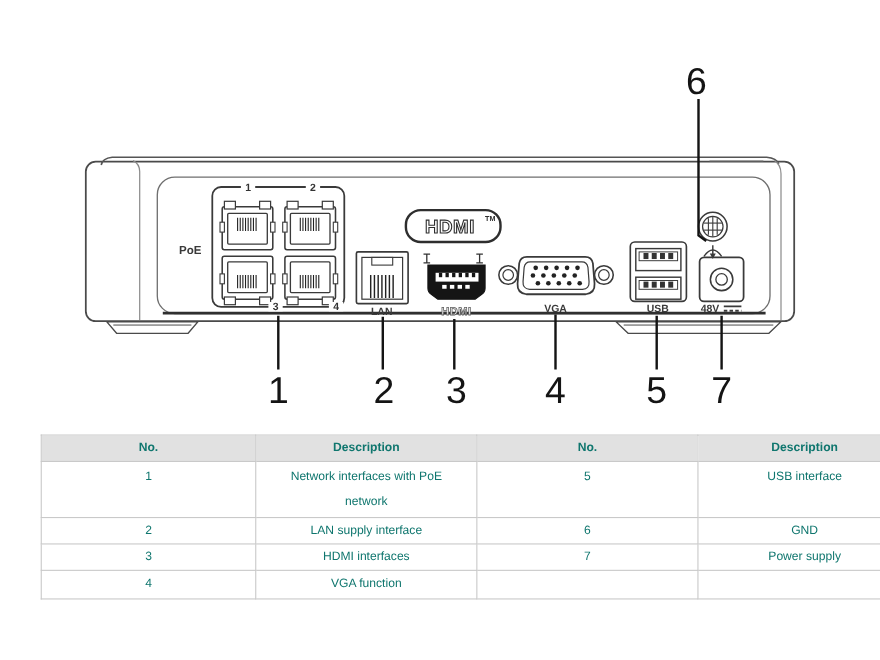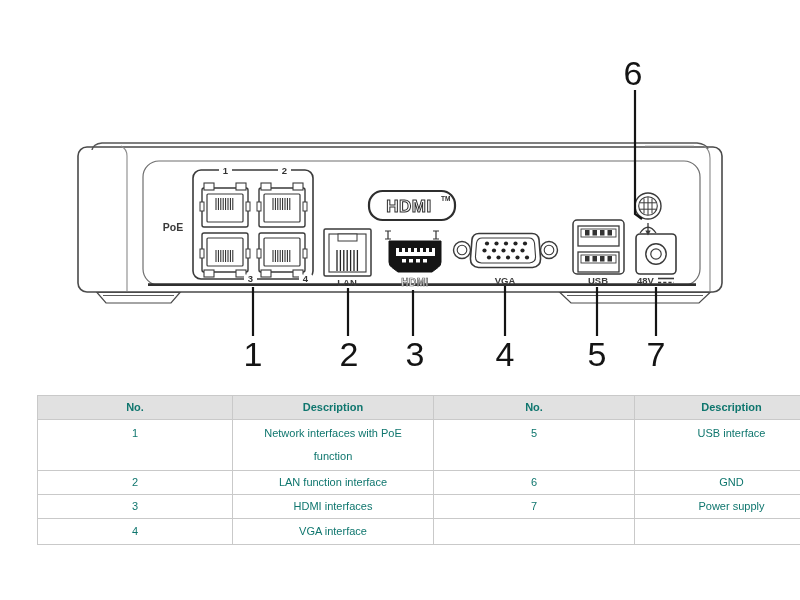--- a/index.html
+++ b/index.html
@@ -241,37 +241,37 @@
       <tr>
         <th>No.</th>
         <th>Description</th>
         <th>No.</th>
         <th>Description</th>
       </tr>
     </thead>
     <tbody>
       <tr class="row-tall">
         <td>1</td>
-        <td>Network interfaces with PoE function</td>
+        <td>Network interfaces with PoE network</td>
         <td>5</td>
         <td>USB interface</td>
       </tr>
       <tr class="row-std">
         <td>2</td>
-        <td>LAN function interface</td>
+        <td>LAN supply interface</td>
         <td>6</td>
         <td>GND</td>
       </tr>
       <tr class="row-std">
         <td>3</td>
         <td>HDMI interfaces</td>
         <td>7</td>
         <td>Power supply</td>
       </tr>
       <tr class="row-last">
         <td>4</td>
-        <td>VGA interface</td>
+        <td>VGA function</td>
         <td></td>
         <td></td>
       </tr>
     </tbody>
   </table>
 </div>
 
 </body></html>

